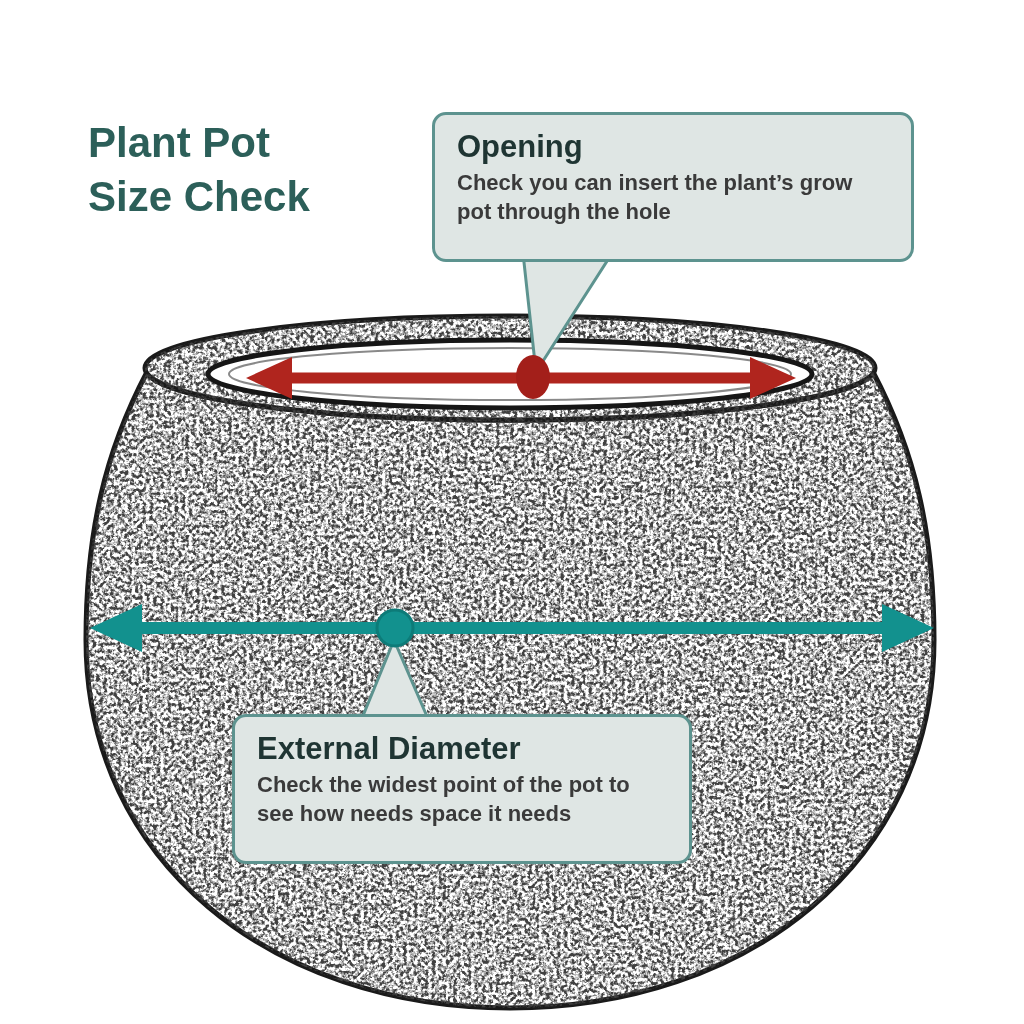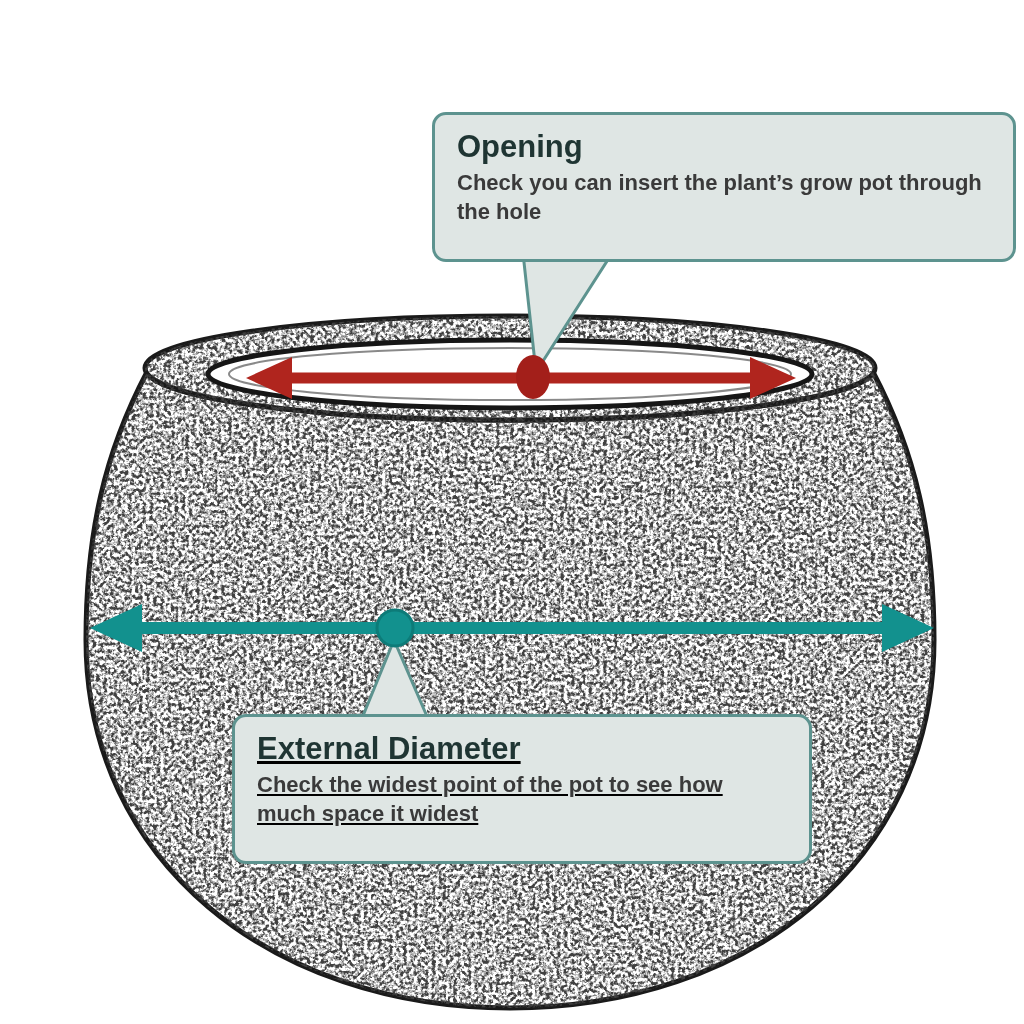--- a/index.html
+++ b/index.html
@@ -17,22 +17,22 @@
     position:absolute; box-sizing:border-box;
     background:#dfe6e4; border:3px solid #5d938f; border-radius:14px;
     padding:14px 22px 18px 22px;
   }
   .callout .heading {
     margin:0 0 4px 0; font-size:31px; font-weight:700; color:#1f3533;
   }
   .callout .body {
     margin:0; font-size:22px; color:#3a3a3a; line-height:1.3; font-weight:600;
   }
-  #opening-callout { left:432px; top:112px; width:584px; min-height:150px; }
-  #external-callout { left:232px; top:714px; width:580px; min-height:150px;text-decoration:underline; }
+  #opening-callout { left:432px; top:112px; width:482px; min-height:150px; }
+  #external-callout { left:232px; top:714px; width:460px; min-height:150px; }
 </style>
 </head>
 <body>
 
 <div class="canvas">
 
   <svg class="pot-svg" viewBox="0 0 1024 1024" aria-hidden="true">
     <defs>
       <filter id="speckle" x="-2%" y="-2%" width="104%" height="104%">
         <feTurbulence type="fractalNoise" baseFrequency="0.28" numOctaves="4" seed="11" result="n"></feTurbulence>
@@ -64,24 +64,28 @@
     </g>
 
     <g>
       <line x1="136" y1="628" x2="888" y2="628" stroke="#12918e" stroke-width="12"></line>
       <polygon points="90,628 142,604 142,652" fill="#12918e"></polygon>
       <polygon points="934,628 882,604 882,652" fill="#12918e"></polygon>
       <circle cx="395" cy="628" r="18" fill="#12918e" stroke="#0d7b78" stroke-width="3"></circle>
     </g>
   </svg>
 
+  <div class="title">
+    <div>Plant Pot</div>
+    <div>Size Check</div>
+  </div>
 
   <div class="callout" id="opening-callout">
     <div class="heading">Opening</div>
     <p class="body">Check you can insert the plant’s grow pot through the hole</p>
   </div>
 
   <div class="callout" id="external-callout">
     <div class="heading">External Diameter</div>
-    <p class="body">Check the widest point of the pot to see how much space it widest</p>
+    <p class="body">Check the widest point of the pot to see how needs space it needs</p>
   </div>
 
 </div>
 
 </body></html>

